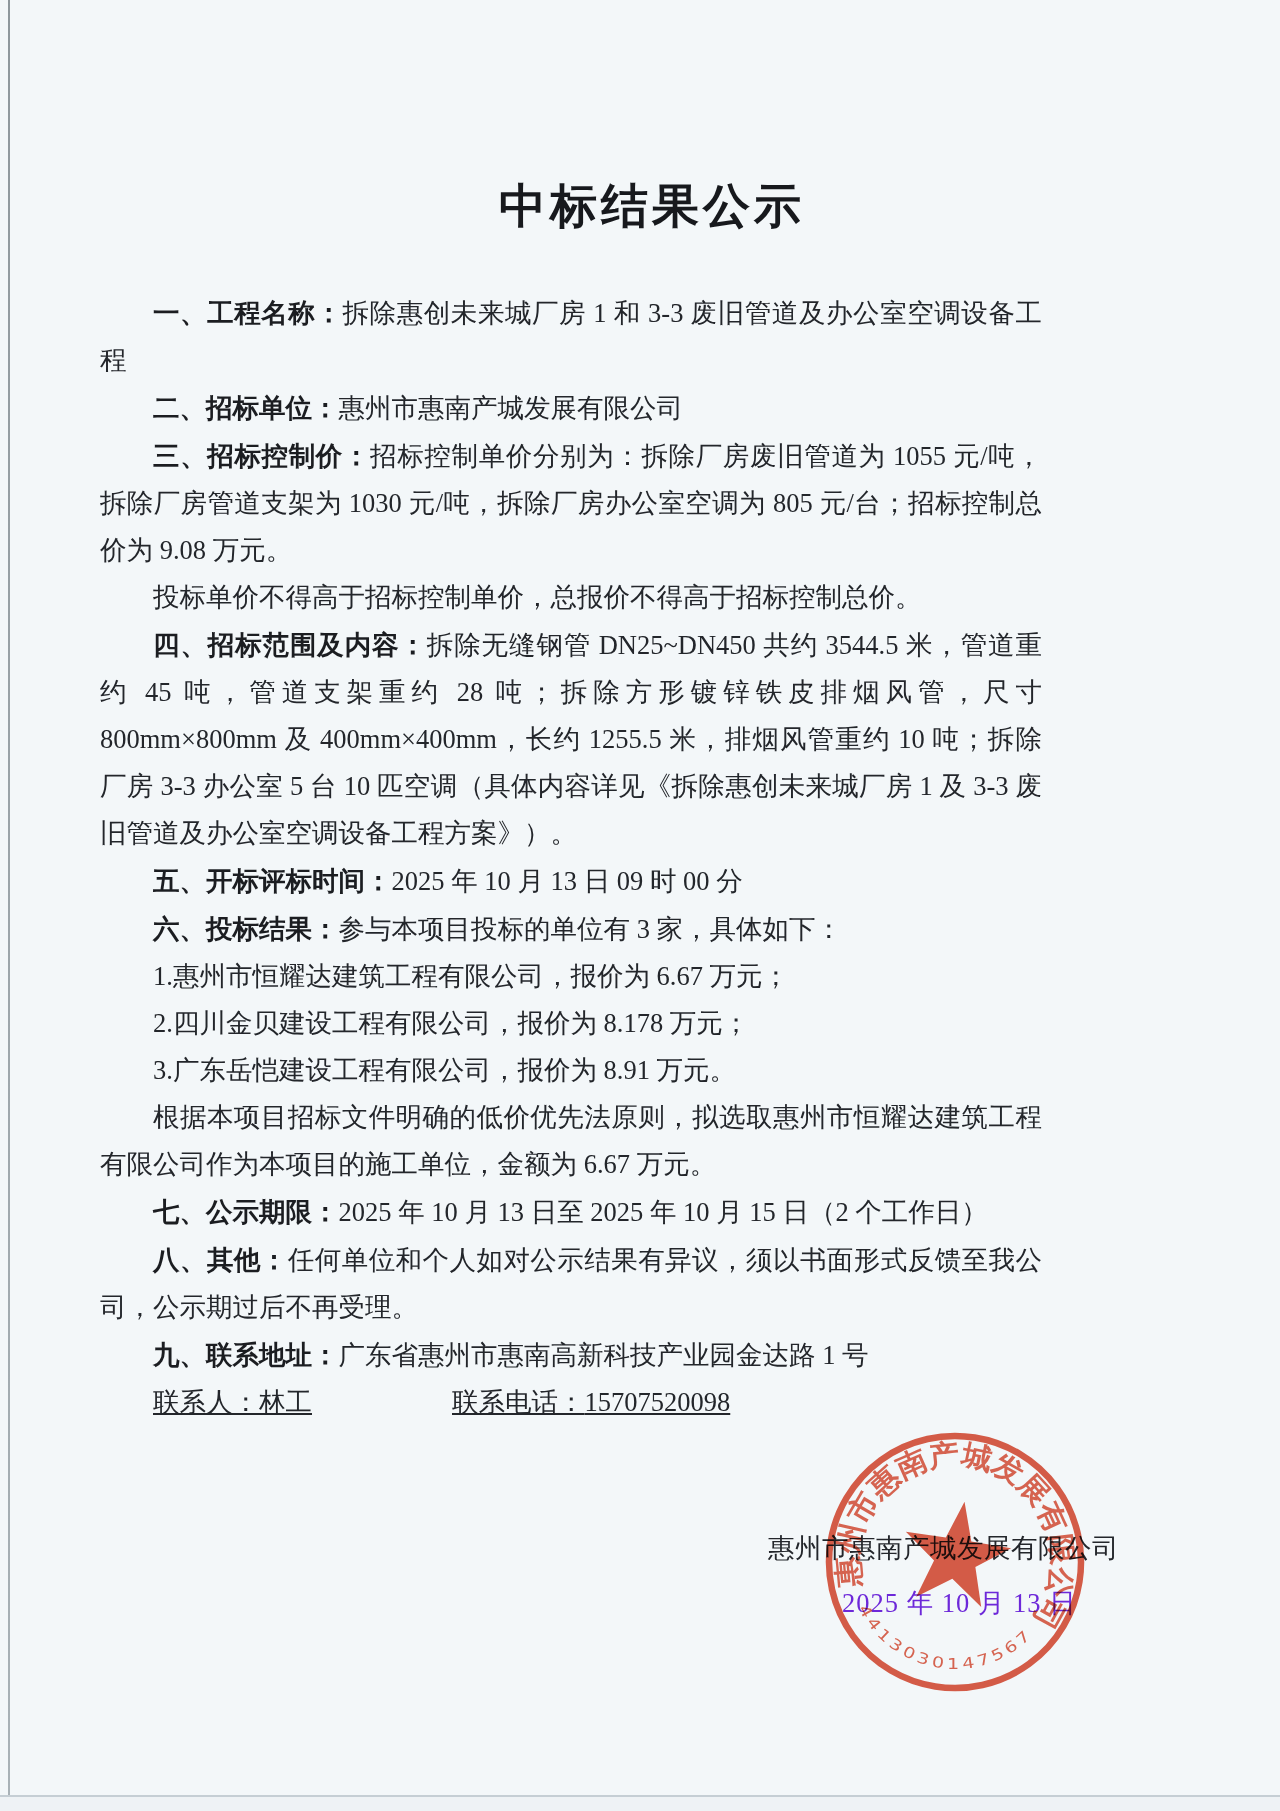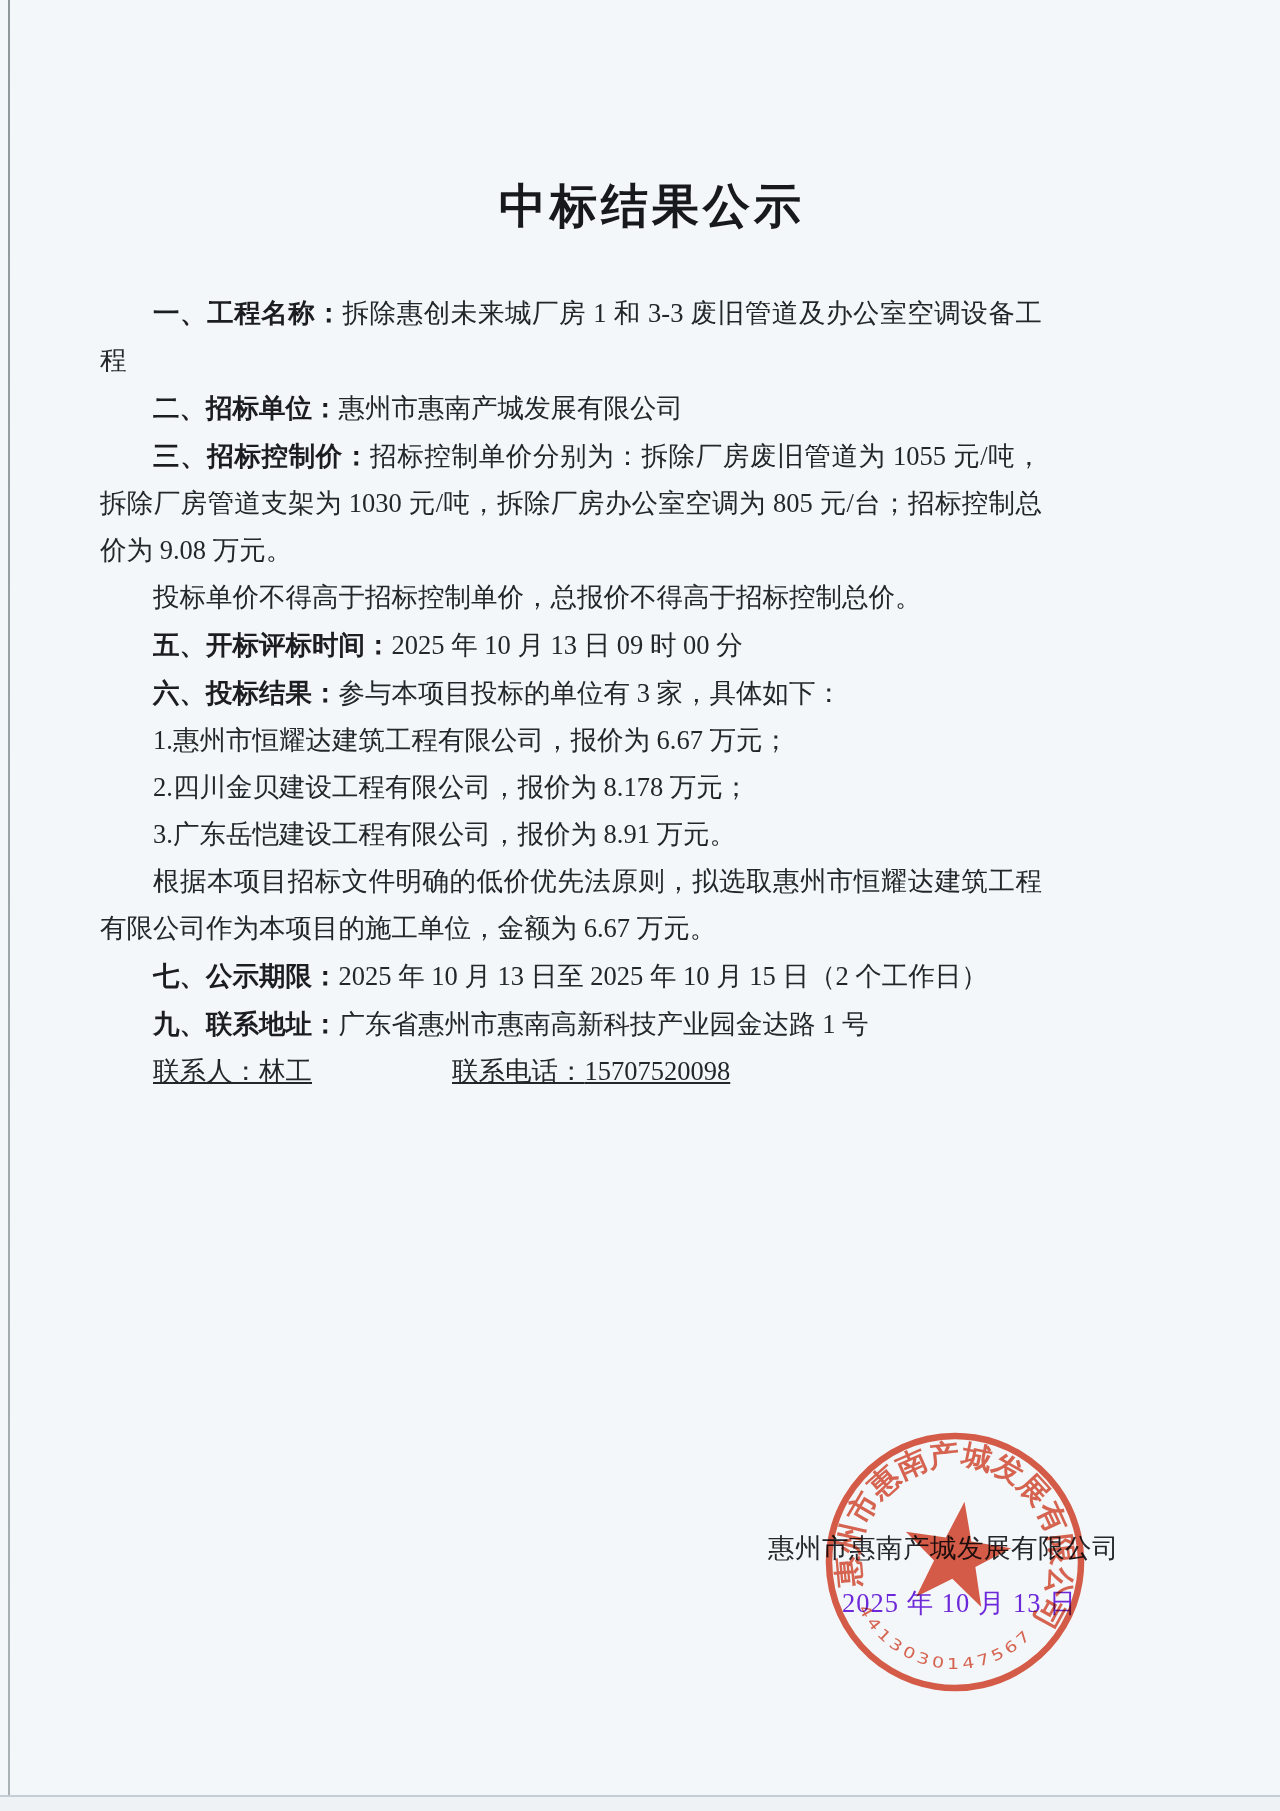--- a/index.html
+++ b/index.html
@@ -63,27 +63,29 @@
 <div class="scan-strip-bottom"></div>
 
 <h1 class="doc-title">中标结果公示</h1>
 
 <div class="body-text">
   <div id="paragraphs">
       <p><span class="plabel">一、工程名称：</span><span>拆除惠创未来城厂房 1 和 3-3 废旧管道及办公室空调设备工程</span></p>
       <p><span class="plabel">二、招标单位：</span><span>惠州市惠南产城发展有限公司</span></p>
       <p><span class="plabel">三、招标控制价：</span><span>招标控制单价分别为：拆除厂房废旧管道为 1055 元/吨，拆除厂房管道支架为 1030 元/吨，拆除厂房办公室空调为 805 元/台；招标控制总价为 9.08 万元。</span></p>
       <p><span>投标单价不得高于招标控制单价，总报价不得高于招标控制总价。</span></p>
+      <p><span class="plabel">四、招标范围及内容：</span><span>拆除无缝钢管 DN25~DN450 共约 3544.5 米，管道重约 45 吨，管道支架重约 28 吨；拆除方形镀锌铁皮排烟风管，尺寸 800mm×800mm 及 400mm×400mm，长约 1255.5 米，排烟风管重约 10 吨；拆除厂房 3-3 办公室 5 台 10 匹空调（具体内容详见《拆除惠创未来城厂房 1 及 3-3 废旧管道及办公室空调设备工程方案》）。</span></p>
       <p><span class="plabel">五、开标评标时间：</span><span>2025 年 10 月 13 日 09 时 00 分</span></p>
       <p><span class="plabel">六、投标结果：</span><span>参与本项目投标的单位有 3 家，具体如下：</span></p>
       <p><span>1.惠州市恒耀达建筑工程有限公司，报价为 6.67 万元；</span></p>
       <p><span>2.四川金贝建设工程有限公司，报价为 8.178 万元；</span></p>
       <p><span>3.广东岳恺建设工程有限公司，报价为 8.91 万元。</span></p>
       <p><span>根据本项目招标文件明确的低价优先法原则，拟选取惠州市恒耀达建筑工程有限公司作为本项目的施工单位，金额为 6.67 万元。</span></p>
       <p><span class="plabel">七、公示期限：</span><span>2025 年 10 月 13 日至 2025 年 10 月 15 日（2 个工作日）</span></p>
+      <p><span class="plabel">八、其他：</span><span>任何单位和个人如对公示结果有异议，须以书面形式反馈至我公司，公示期过后不再受理。</span></p>
       <p><span class="plabel">九、联系地址：</span><span>广东省惠州市惠南高新科技产业园金达路 1 号</span></p>
     </div>
   <p class="contact-line"><span>联系人：</span><span>林工</span><span class="contact-gap"></span><span>联系电话：</span><span>15707520098</span></p>
 </div>
 
 <div class="signature">
   <p class="sig-company">惠州市惠南产城发展有限公司</p>
   <p class="sig-date">2025 年 10 月 13 日</p>
 </div>
 

